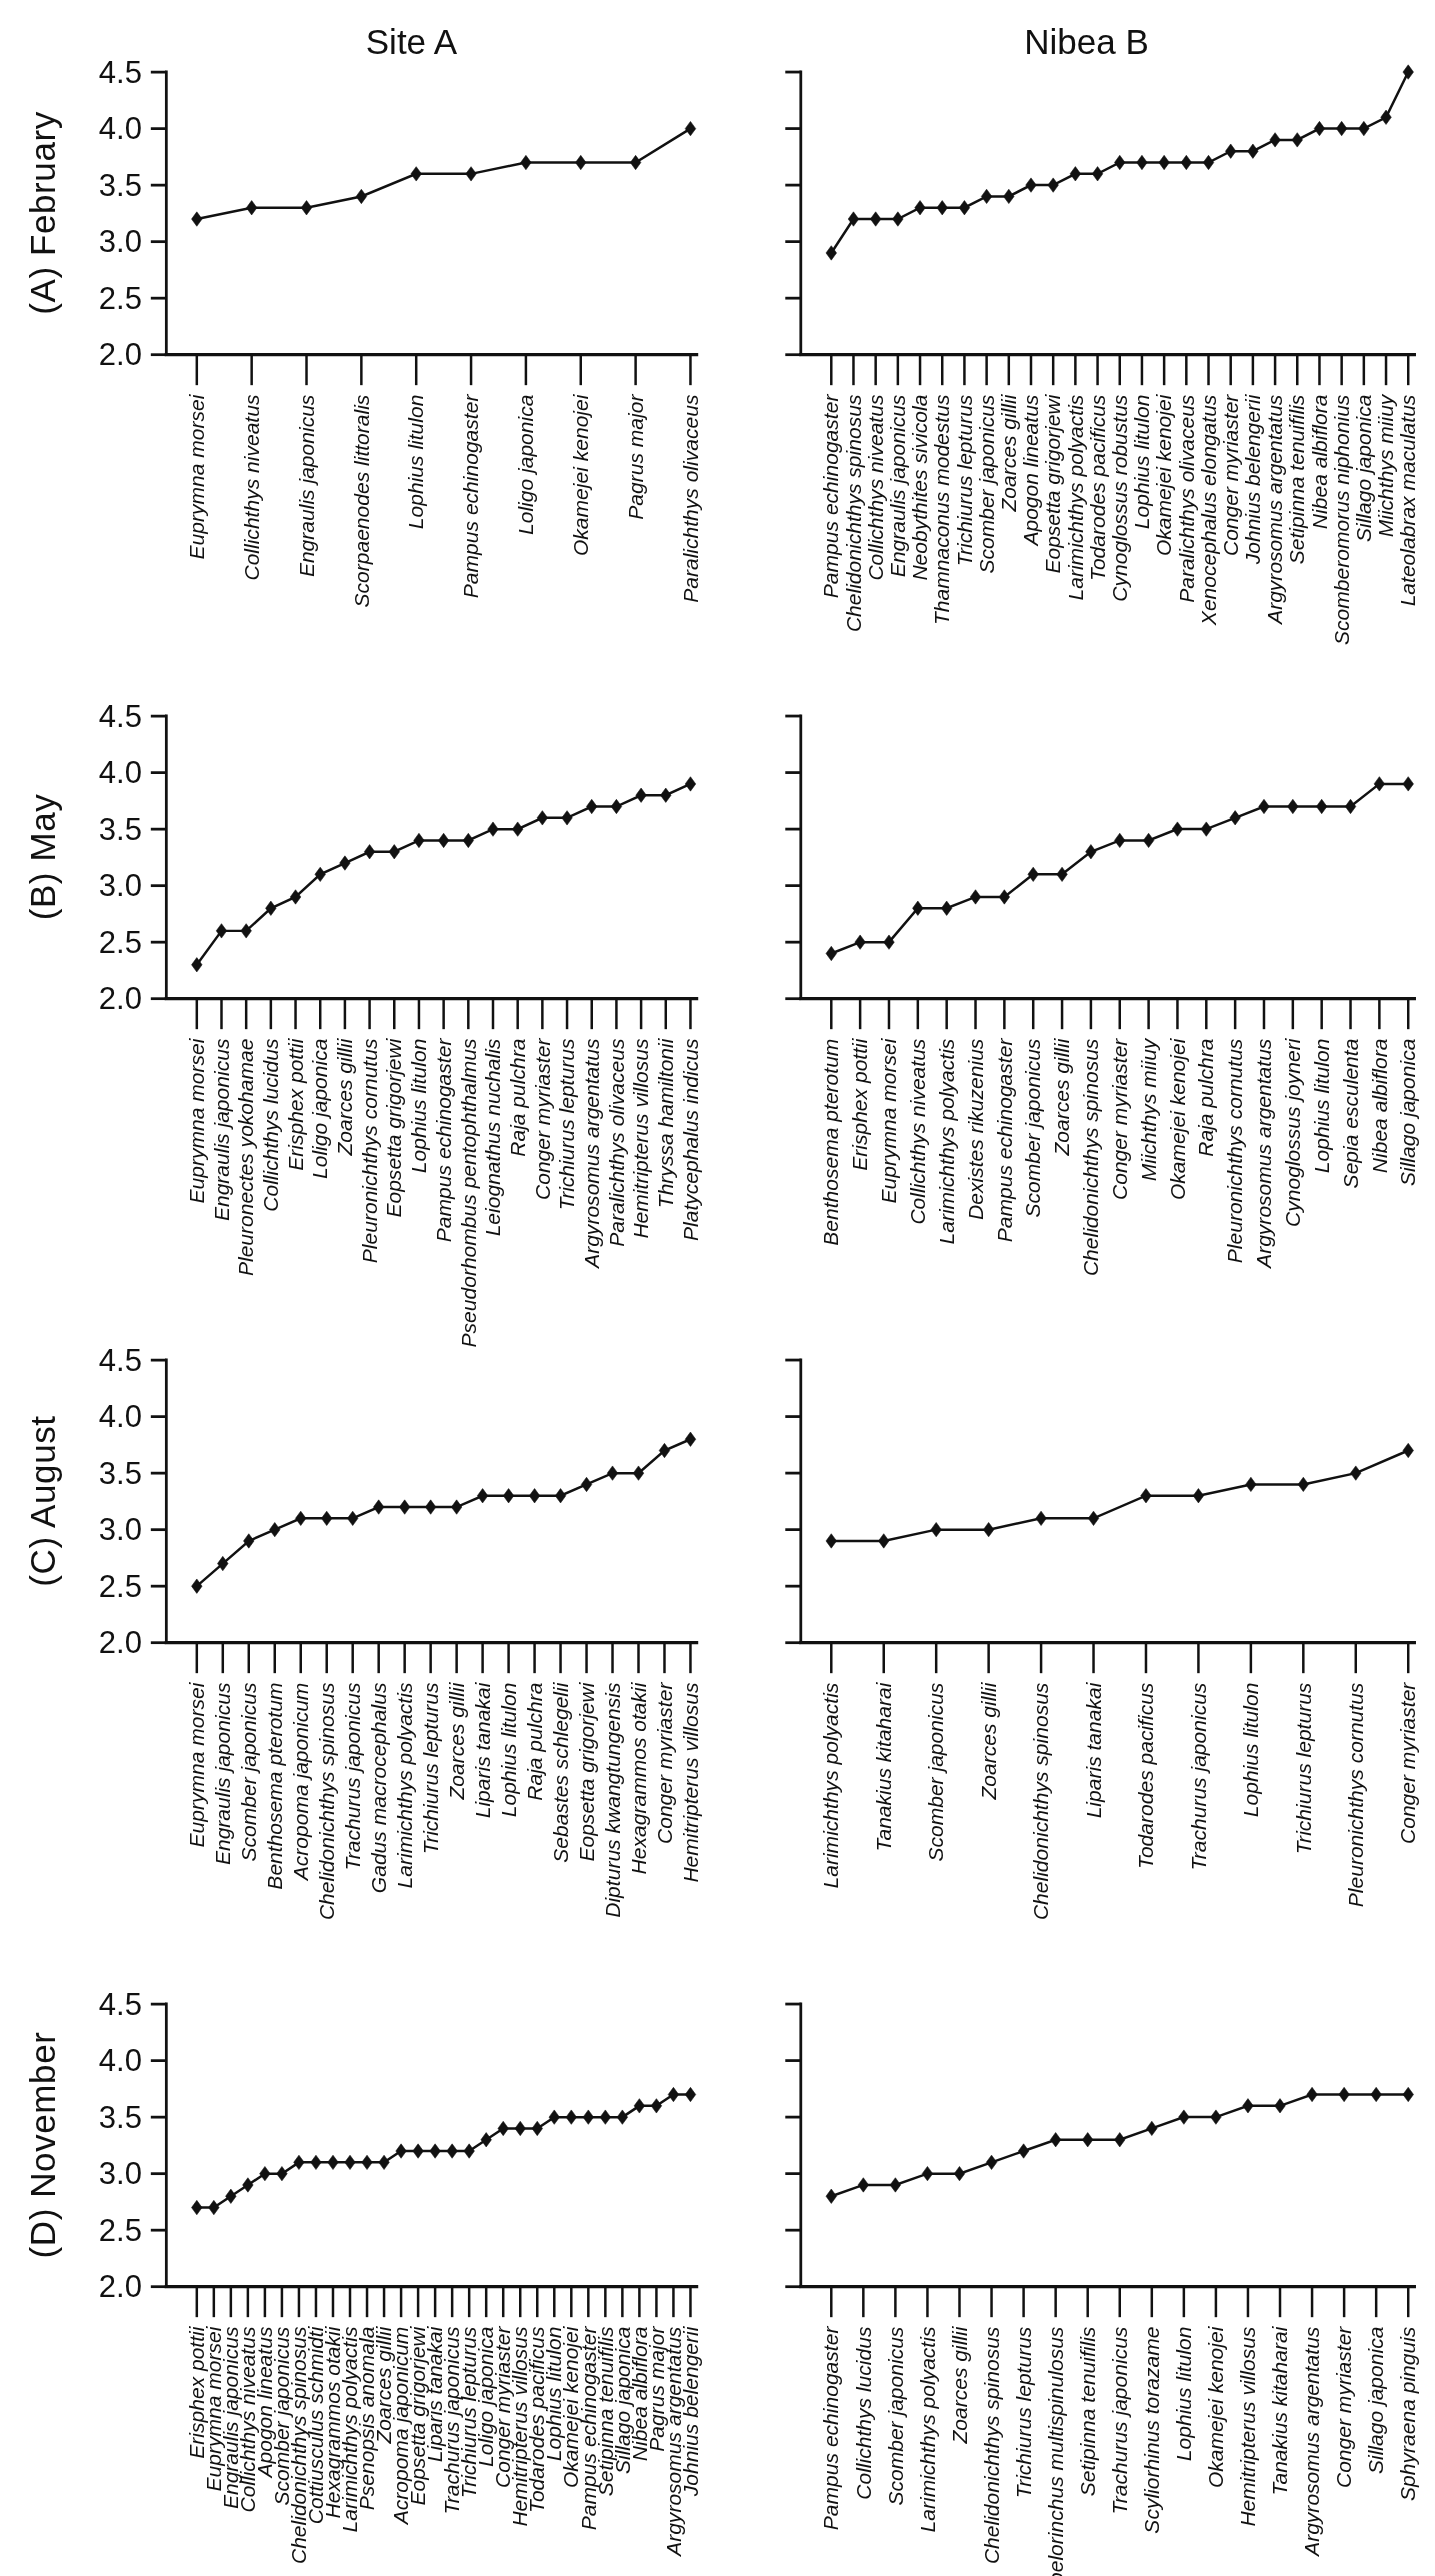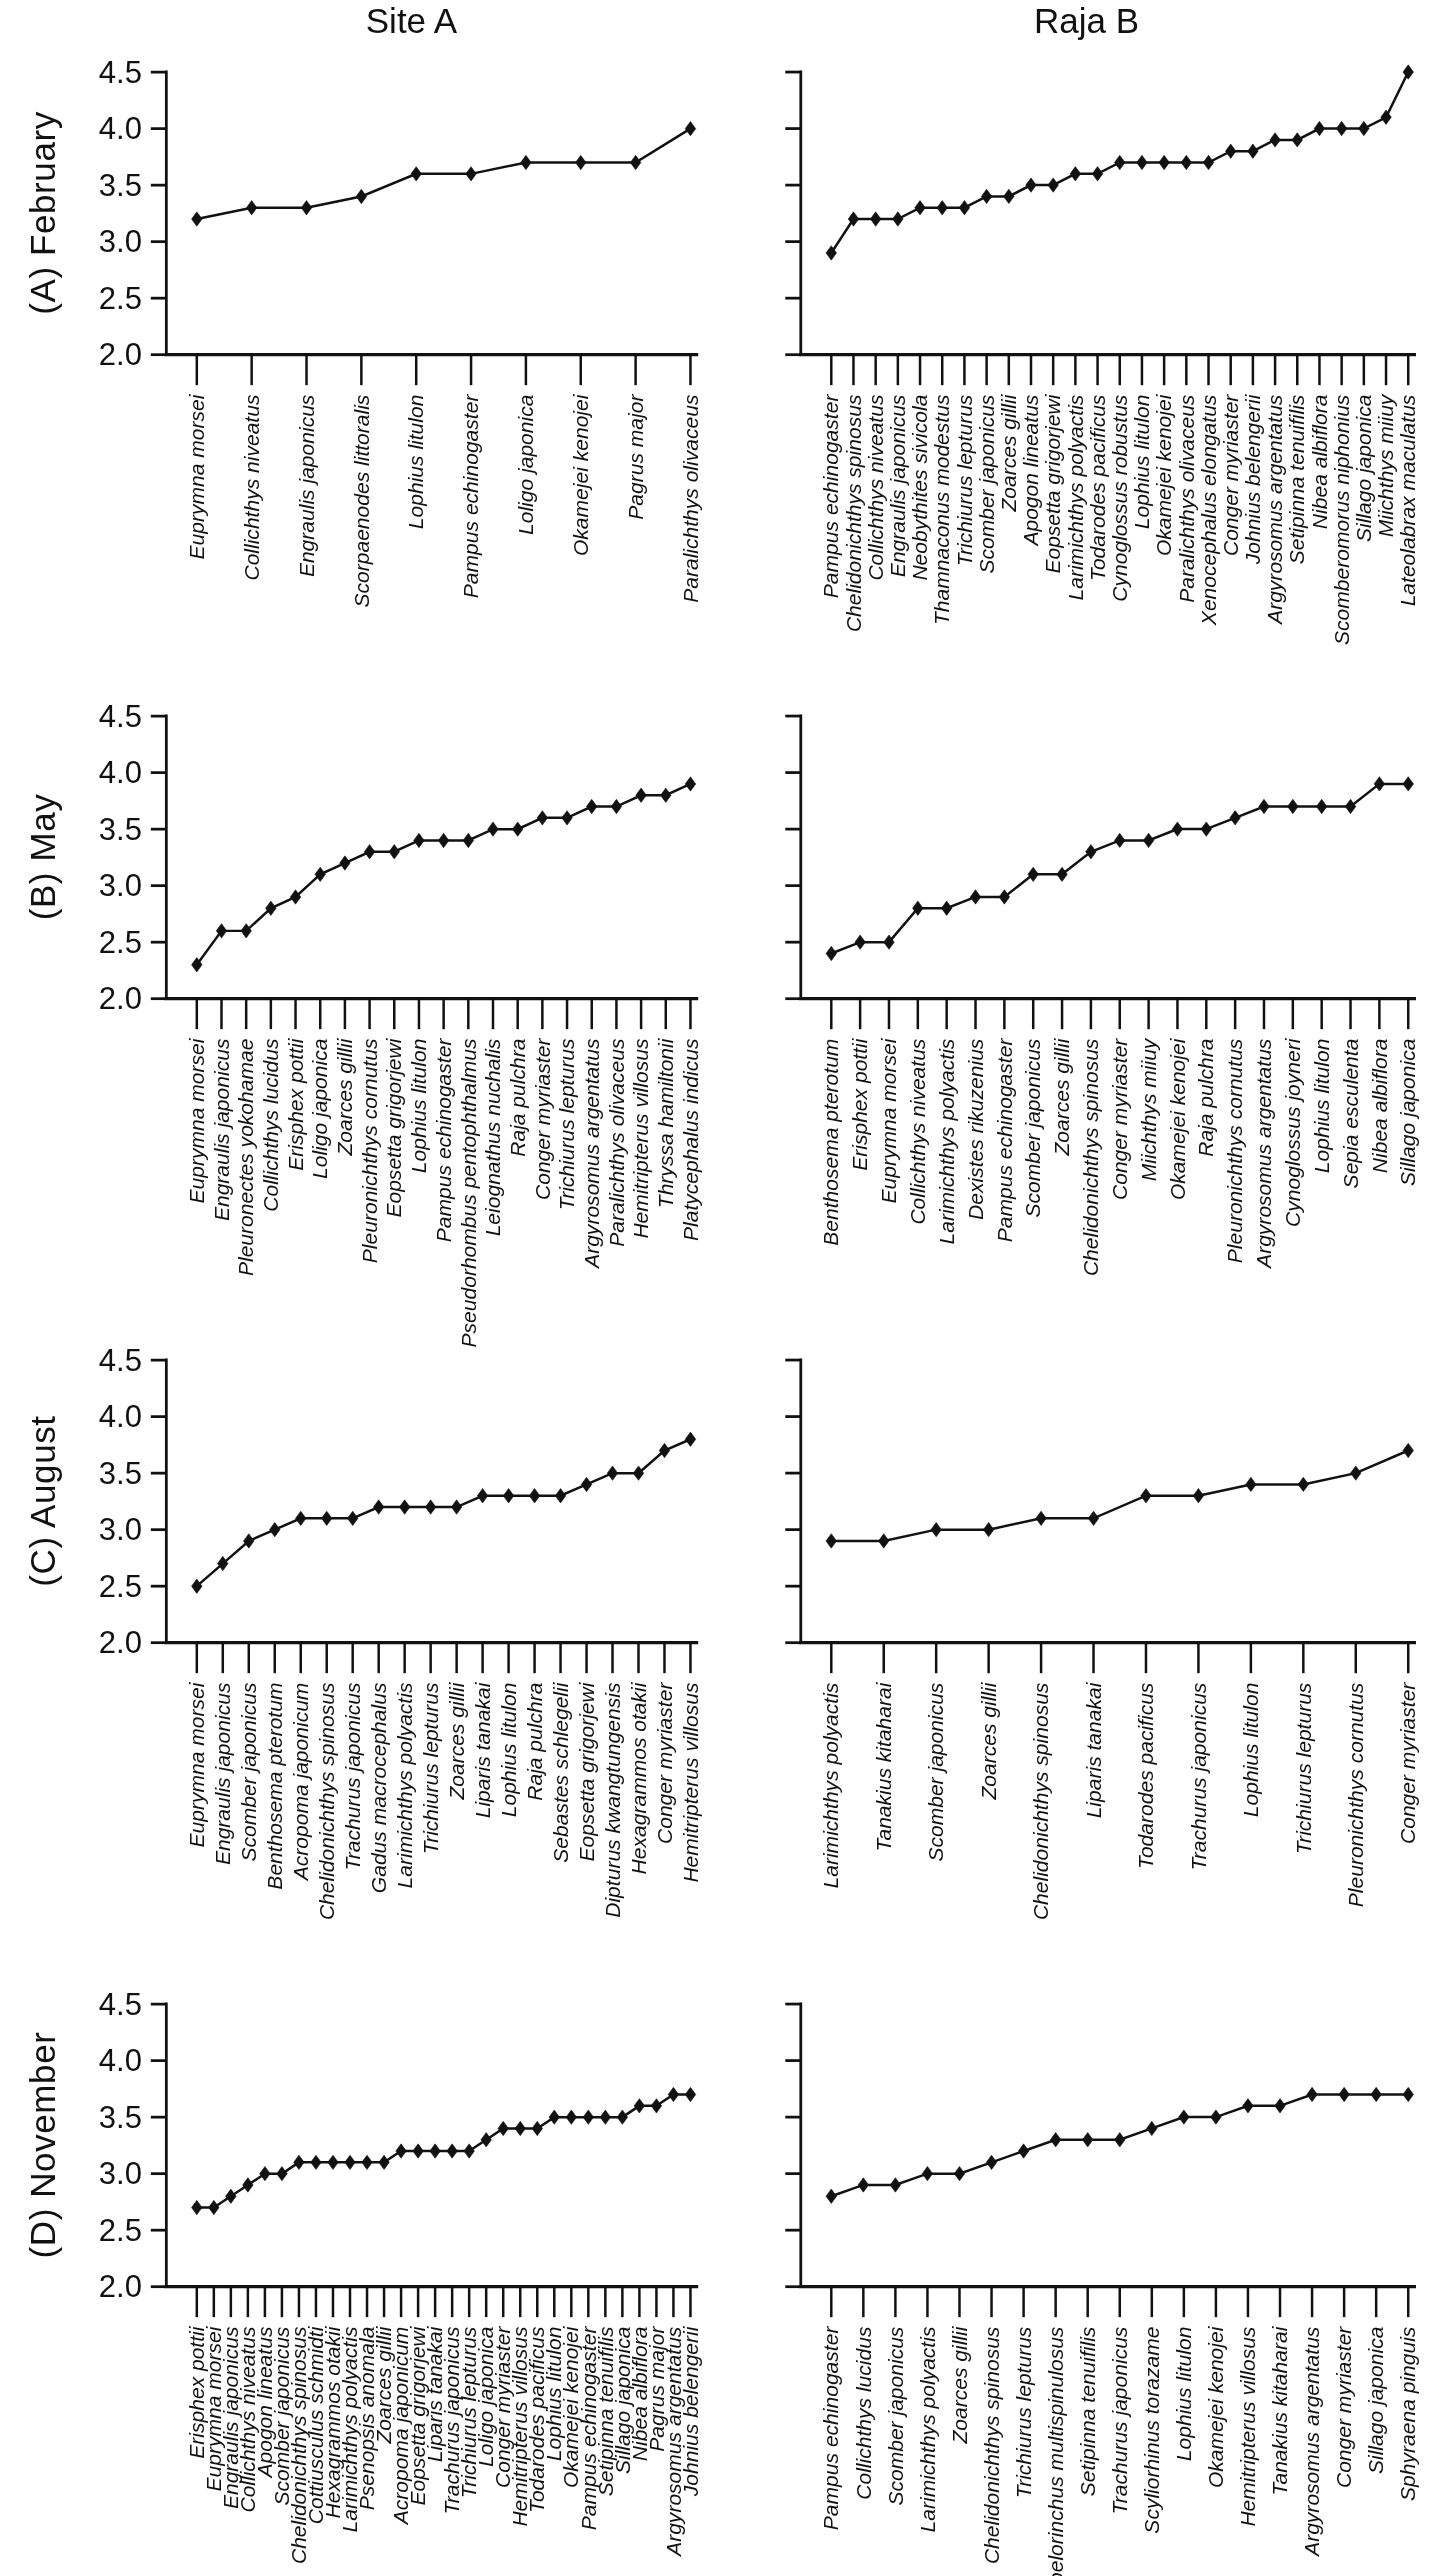--- a/index.html
+++ b/index.html
@@ -5,21 +5,21 @@
   html,body{margin:0;padding:0;background:#ffffff;}
   .figure{position:relative;width:1436px;height:2576px;background:#ffffff;
           font-family:"Liberation Sans",sans-serif;overflow:hidden;}
   .row{position:absolute;left:0;width:1436px;height:644px;}
   .row-label-wrap{position:absolute;left:43px;top:213px;width:0;height:0;}
   .row-label{position:absolute;transform:translate(-50%,-50%) rotate(-90deg);
              white-space:nowrap;font-size:35px;color:#111;letter-spacing:0.6px;}
   .cell{position:absolute;top:0;height:644px;}
   .cell-a{left:86px;width:651px;}
   .cell-b{left:737px;width:699px;}
-  .panel-title{position:absolute;top:1px;width:100%;text-align:center;
+  .panel-title{position:absolute;top:22px;width:100%;text-align:center;
                font-size:35px;color:#111;}
   .cell svg{position:absolute;left:0;top:0;overflow:visible;}
 </style>
 </head>
 <body>
 
 <div class="figure">
 
   <div class="row" style="top:0px">
     <div class="row-label-wrap">
@@ -69,21 +69,21 @@
           <path d="M 497 341.40000000000003 L 506.5 354.40000000000003 L 497 367.40000000000003 L 487.5 354.40000000000003 Z" fill="#111111" stroke="#111111" stroke-width="1"></path>
           <path d="M 596 300.59999999999997 L 605.5 313.59999999999997 L 596 326.59999999999997 L 586.5 313.59999999999997 Z" fill="#111111" stroke="#111111" stroke-width="1"></path>
           <path d="M 695 300.59999999999997 L 704.5 313.59999999999997 L 695 326.59999999999997 L 685.5 313.59999999999997 Z" fill="#111111" stroke="#111111" stroke-width="1"></path>
           <path d="M 794 280.2 L 803.5 293.2 L 794 306.2 L 784.5 293.2 Z" fill="#111111" stroke="#111111" stroke-width="1"></path>
           <path d="M 893 280.2 L 902.5 293.2 L 893 306.2 L 883.5 293.2 Z" fill="#111111" stroke="#111111" stroke-width="1"></path>
           <path d="M 992 280.2 L 1001.5 293.2 L 992 306.2 L 982.5 293.2 Z" fill="#111111" stroke="#111111" stroke-width="1"></path>
           <path d="M 1091 219 L 1100.5 232 L 1091 245 L 1081.5 232 Z" fill="#111111" stroke="#111111" stroke-width="1"></path>
         </svg>
       </div>
     <div class="cell cell-b">
-      <div class="panel-title">Raja B</div>
+      <div class="panel-title">Nibea B</div>
     <svg width="699" height="644" viewBox="0 0 1261 1162">
           <line x1="115" y1="127" x2="115" y2="640" stroke="#111111" stroke-width="5"></line>
           <line x1="112" y1="640" x2="1225" y2="640" stroke="#111111" stroke-width="6"></line>
           <line x1="87" y1="130" x2="115" y2="130" stroke="#111111" stroke-width="5"></line>
           <line x1="87" y1="232" x2="115" y2="232" stroke="#111111" stroke-width="5"></line>
           <line x1="87" y1="334" x2="115" y2="334" stroke="#111111" stroke-width="5"></line>
           <line x1="87" y1="436" x2="115" y2="436" stroke="#111111" stroke-width="5"></line>
           <line x1="87" y1="538" x2="115" y2="538" stroke="#111111" stroke-width="5"></line>
           <line x1="87" y1="640" x2="115" y2="640" stroke="#111111" stroke-width="5"></line>
           <line x1="170" y1="640" x2="170" y2="695" stroke="#111111" stroke-width="4.5"></line>

